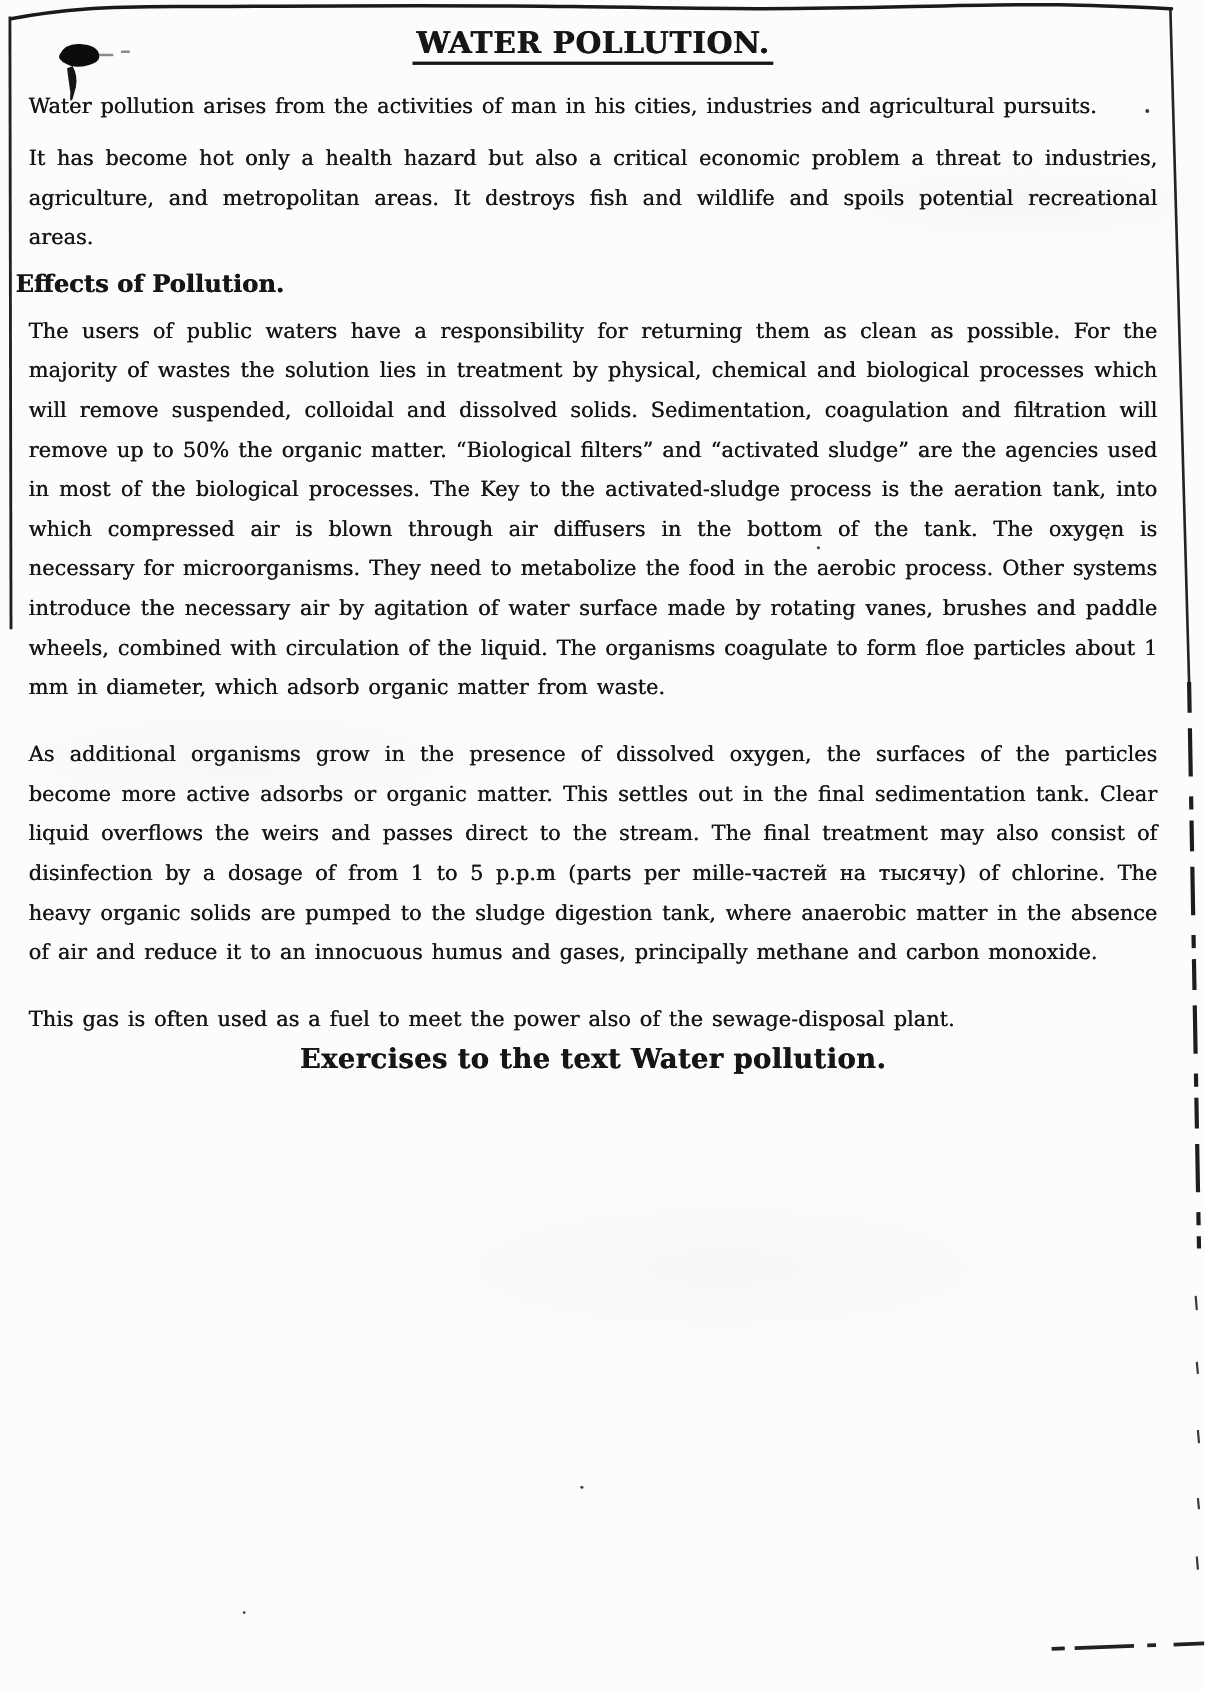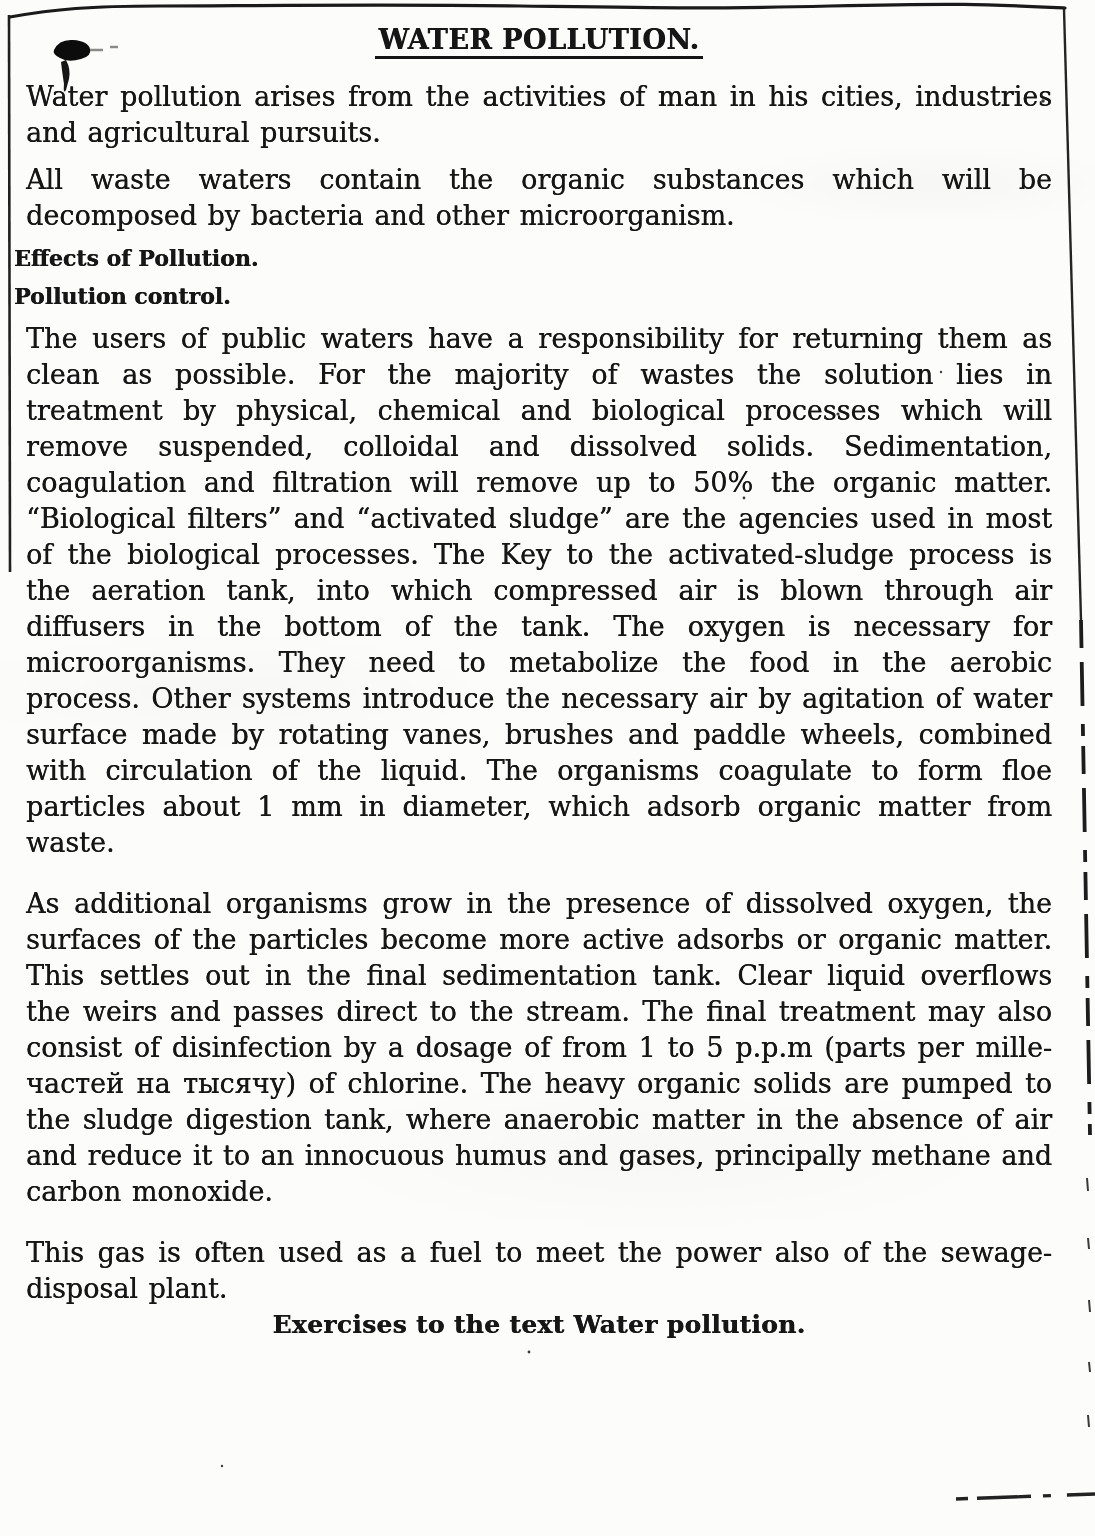--- a/index.html
+++ b/index.html
@@ -29,21 +29,21 @@
   .doc-title {
     display: inline-block;
     font-weight: bold;
     font-size: 27px;
     letter-spacing: 0.5px;
     border-bottom: 3px solid #151515;
     padding: 0 3px 1px 3px;
     text-shadow: 0.5px 0 0 #151515;
   }
   .para {
-    font-size: 27px;
+    font-size: 19px;
     line-height: 36px;
     text-align: justify;
     word-spacing: 2px;
     margin: 0 0 11px 0;
     text-shadow: 0.35px 0 0 #1a1a1a;
   }
   .tight { margin-bottom: 0; margin-top: 25px; }
   .section-heading {
     font-size: 22px;
     font-weight: bold;
@@ -99,27 +99,26 @@
     </g>
   </svg>
 
   <div class="content">
     <div class="title-row">
       <span class="doc-title">WATER POLLUTION.</span>
     </div>
 
     <p class="para">Water pollution arises from the activities of man in his cities, industries and agricultural pursuits.</p>
 
+    <p class="para">It has become hot only a health hazard but also a critical economic problem a threat to industries, agriculture, and metropolitan areas. It destroys fish and wildlife and spoils potential recreational areas.</p>
 
-    <p class="para">All waste waters contain the organic substances which will be decomposed by bacteria and other microorganism.</p>
 
     <div class="section-heading">Effects of Pollution.</div>
 
 
-    <div class="section-heading">Pollution control.</div>
 
     <p class="para">The users of public waters have a responsibility for returning them as clean as possible. For the majority of wastes the solution lies in treatment by physical, chemical and biological processes which will remove suspended, colloidal and dissolved solids. Sedimentation, coagulation and filtration will remove up to 50% the organic matter. “Biological filters” and “activated sludge” are the agencies used in most of the biological processes. The Key to the activated-sludge process is the aeration tank, into which compressed air is blown through air diffusers in the bottom of the tank. The oxygen is necessary for microorganisms. They need to metabolize the food in the aerobic process. Other systems introduce the necessary air by agitation of water surface made by rotating vanes, brushes and paddle wheels, combined with circulation of the liquid. The organisms coagulate to form floe particles about 1 mm in diameter, which adsorb organic matter from waste.</p>
 
     <p class="para tight">As additional organisms grow in the presence of dissolved oxygen, the surfaces of the particles become more active adsorbs or organic matter. This settles out in the final sedimentation tank. Clear liquid overflows the weirs and passes direct to the stream. The final treatment may also consist of disinfection by a dosage of from 1 to 5 p.p.m (parts per mille-частей на тысячу) of chlorine. The heavy organic solids are pumped to the sludge digestion tank, where anaerobic matter in the absence of air and reduce it to an innocuous humus and gases, principally methane and carbon monoxide.</p>
 
     <p class="para tight">This gas is often used as a fuel to meet the power also of the sewage-disposal plant.</p>
 
     <div class="exercises-heading">Exercises to the text Water pollution.</div>
 
   </div>

